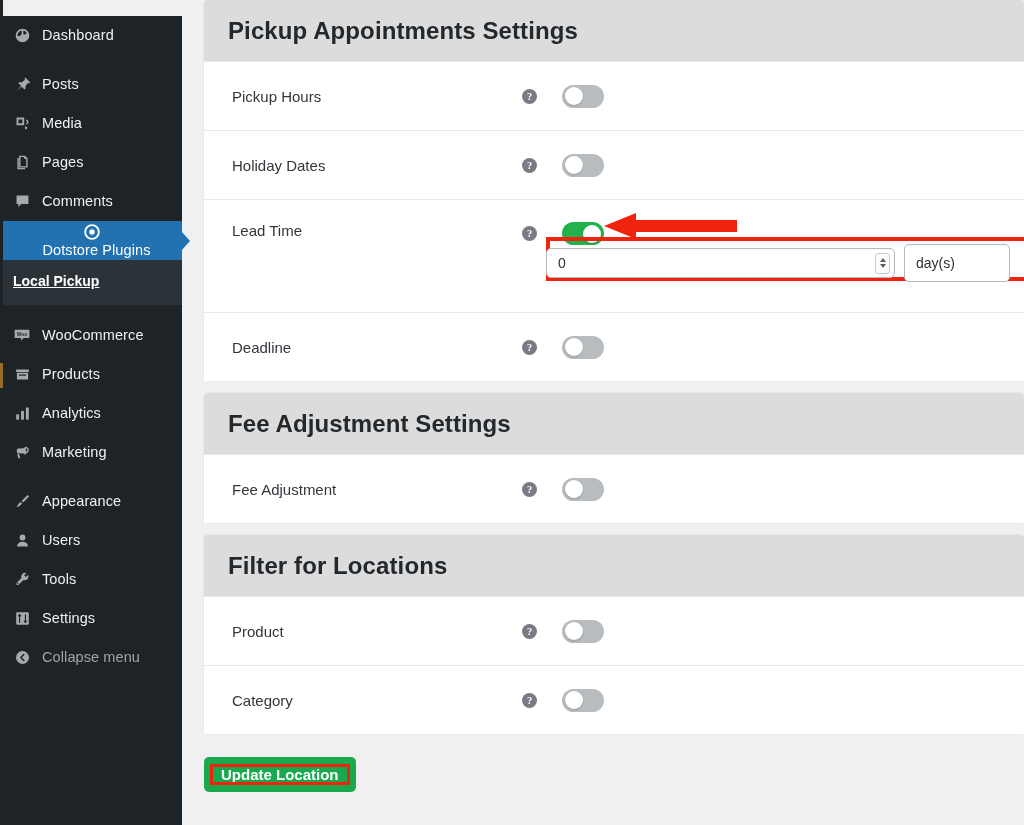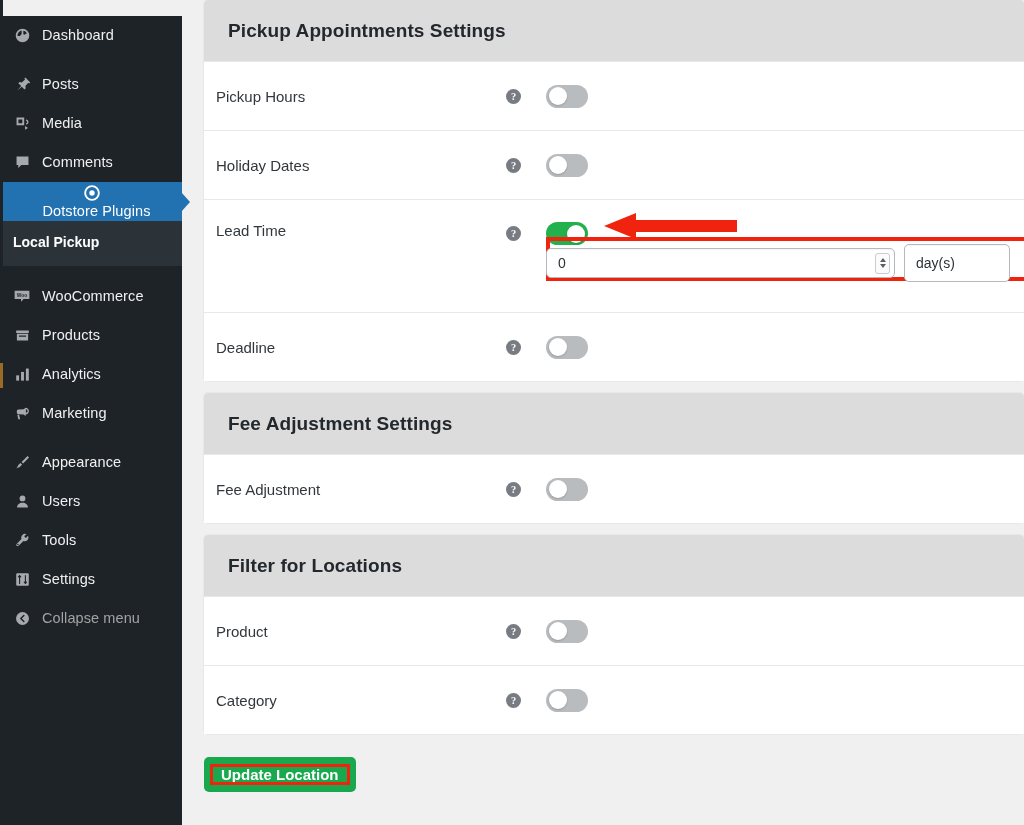--- a/index.html
+++ b/index.html
@@ -46,21 +46,21 @@
     width:0; height:0;
     border-top:10px solid transparent;
     border-bottom:10px solid transparent;
     border-left:9px solid #2271b1;
   }
   .submenu{
     background:#2c3338; padding:7px 0 9px 0;
   }
   .submenu .sub-item{
     color:#fff; font-size:14px; font-weight:bold;
-    padding:4px 0 4px 13px; line-height:1.5; cursor:pointer;
+    padding:4px 0 4px 13px; line-height:1.5; cursor:pointer;text-decoration:underline;
   }
   .sidebar-gap{ height:11px; }
 
   
   .main{
     position:absolute; left:182px; top:0; width:842px; height:825px;
     background:#f0f0f1; overflow:hidden;
   }
   .content{
     position:absolute; left:22px; top:0; width:820px;
@@ -71,28 +71,28 @@
     border-radius:4px;
     box-shadow:0 0 0 1px rgba(0,0,0,.03);
     overflow:visible;
   }
   .card-header{
     background:#dcdcdc;
     height:61px;
     display:flex; align-items:center;
     padding-left:24px;
     border-radius:4px 4px 0 0;
-    font-size:19px; font-weight:bold; color:#23282d;
+    font-size:24px; font-weight:bold; color:#23282d;
     letter-spacing:.1px;
   }
   .row{
     display:flex; align-items:center;
     height:69px;
     border-top:1px solid #e8e8e8;
-    padding-left:12px;
+    padding-left:28px;
     position:relative;
     background:#fff;
   }
   .row:first-of-type{ border-top:none; }
   .row .row-label{
     font-size:15px; color:#32373c; width:290px; flex:0 0 290px;
   }
   .help-icon{
     width:15px; height:15px; border-radius:50%;
     background:#787c82; color:#fff;
@@ -203,20 +203,28 @@
         <span class="ico">
           <svg viewBox="0 0 20 20" width="17" height="17" fill="currentColor">
             <path d="M3 3h9v9H3V3zm2.2 2.2v4.6h4.6V5.2H5.2zM14.2 5.4c1.6 0 2.8 1.3 2.8 2.9s-1.2 2.9-2.8 2.9V9.6a1.3 1.3 0 000-2.6V5.4zM13 13v4.4l3.4-2.2L13 13z"></path>
           </svg>
         </span>
         <span class="lbl">Media</span>
       </div>
       <div class="menu-item">
         <span class="ico">
           <svg viewBox="0 0 20 20" width="17" height="17" fill="currentColor">
+            <path d="M6 2h7l3 3v11H6V2zm1.6 1.6v10.8h6.8V5.9h-2.3V3.6H7.6zM4 4.6V18h9v-1.6H5.6V4.6H4z"></path>
+          </svg>
+        </span>
+        <span class="lbl">Pages</span>
+      </div>
+      <div class="menu-item">
+        <span class="ico">
+          <svg viewBox="0 0 20 20" width="17" height="17" fill="currentColor">
             <path d="M3 3h14v10H8.6L5 16.4V13H3V3z"></path>
           </svg>
         </span>
         <span class="lbl">Comments</span>
       </div>
       <div class="menu-item current">
         <span class="ico">
           <svg viewBox="0 0 20 20" width="18" height="18" fill="none">
             <circle cx="10" cy="10" r="7.6" stroke="currentColor" stroke-width="2.1"></circle>
             <circle cx="10" cy="10" r="3" fill="currentColor"></circle>

